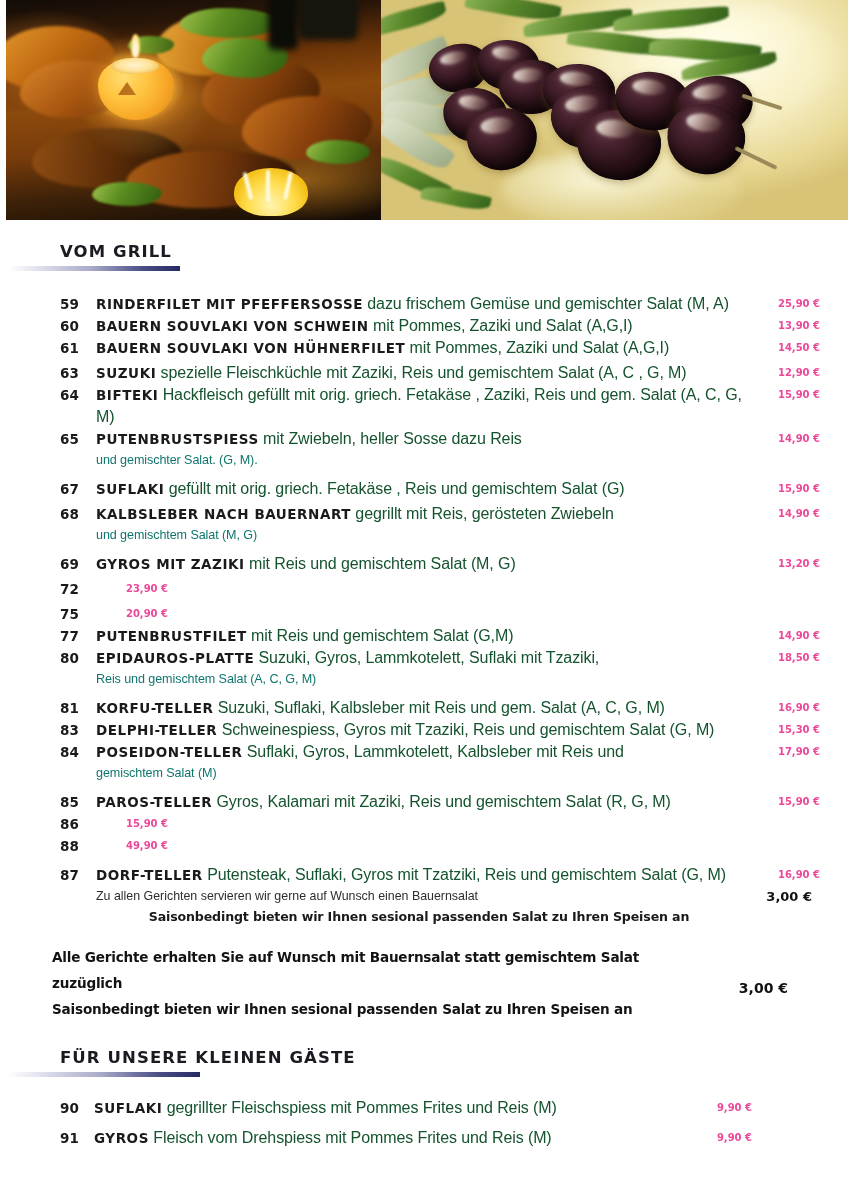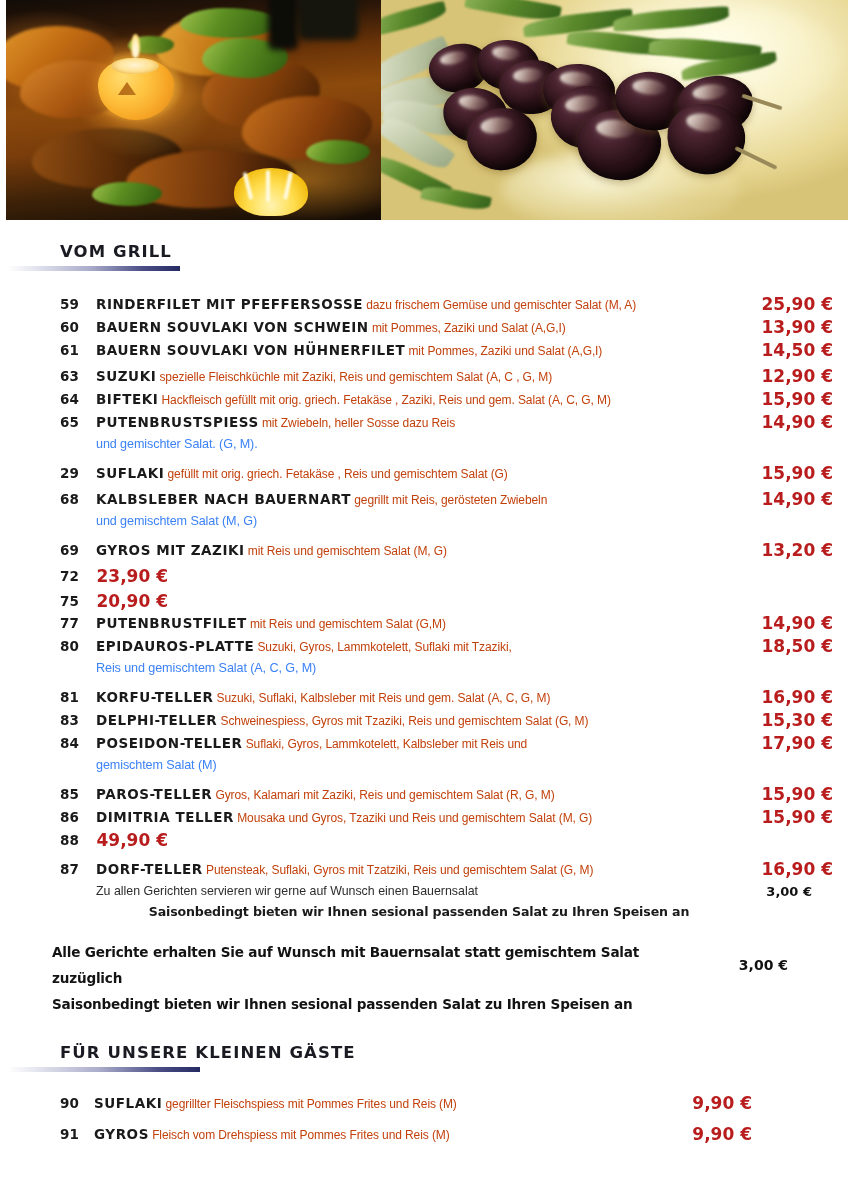--- a/index.html
+++ b/index.html
@@ -143,21 +143,21 @@
   .rule-grill { width: 172px; margin-left: 8px; }
   .rule-kids  { width: 192px; margin-left: 8px; }
 
   
   .menu-list { margin-top: 22px; }
 
   .item {
     display: flex;
     align-items: flex-start;
     padding-left: 60px;
-    padding-right: 15px;
+    padding-right: 28px;
   }
   .item-num {
     flex: 0 0 36px;
     font-family: "DejaVu Sans", sans-serif;
     font-weight: bold;
     font-size: 13.5px;
     color: #1a1a1a;
     line-height: 22px;
     white-space: nowrap;
   }
@@ -169,38 +169,38 @@
   .item-name {
     font-family: "DejaVu Sans", sans-serif;
     font-weight: bold;
     font-size: 13.5px;
     letter-spacing: 0.55px;
     color: #1a1a1a;
   }
   .item-desc {
     font-family: "Liberation Sans", sans-serif;
     font-weight: normal;
-    font-size: 12px;
-    color: #c2410c;
+    font-size: 16px;
+    color: #14532d;
     letter-spacing: -0.1px;
   }
   .item-cont {
     font-family: "Liberation Sans", sans-serif;
     font-size: 12.6px;
-    color: #3b82f6;
+    color: #0f766e;
     line-height: 21px;
     letter-spacing: -0.1px;
   }
   .item-price {
     flex: 0 0 72px;
     text-align: right;
     font-family: "DejaVu Sans", sans-serif;
     font-weight: bold;
-    font-size: 17px;
-    color: #b91c1c;
+    font-size: 10px;
+    color: #ec4899;
     line-height: 22px;
     white-space: nowrap;
   }
   .gap-sm { height: 7px; }
   .gap-xs { height: 3px; }
 
   
   .subnote {
     display: flex;
     padding-left: 60px;
@@ -235,21 +235,21 @@
   }
 
   
   .disclaimer {
     margin-top: 20px;
     padding-left: 52px;
     padding-right: 60px;
   }
   .disclaimer-row {
     display: flex;
-    align-items: center;
+    align-items: flex-end;
   }
   .disclaimer-text {
     flex: 1 1 auto;
     font-family: "DejaVu Sans", sans-serif;
     font-weight: bold;
     font-size: 13.6px;
     color: #131313;
     line-height: 26px;
     letter-spacing: -0.2px;
   }
@@ -381,21 +381,21 @@
 
     <div class="item">
       <div class="item-num">65</div>
       <div class="item-body"><span class="item-name">PUTENBRUSTSPIESS</span><span class="item-desc"> mit Zwiebeln, heller Sosse dazu Reis</span><div class="item-cont">und gemischter Salat.  (G, M).</div></div>
       <div class="item-price">14,90 €</div>
     </div>
 
     <div class="gap-sm"></div>
 
     <div class="item">
-      <div class="item-num">29</div>
+      <div class="item-num">67</div>
       <div class="item-body"><span class="item-name">SUFLAKI</span><span class="item-desc">    gefüllt mit  orig. griech. Fetakäse , Reis und gemischtem Salat (G)</span></div>
       <div class="item-price">15,90 €</div>
     </div>
 
     <div class="gap-xs"></div>
 
     <div class="item">
       <div class="item-num">68</div>
       <div class="item-body"><span class="item-name">KALBSLEBER NACH BAUERNART</span><span class="item-desc"> gegrillt mit Reis, gerösteten Zwiebeln</span><div class="item-cont">und gemischtem Salat (M, G)</div></div>
       <div class="item-price">14,90 €</div>
@@ -459,21 +459,20 @@
     <div class="gap-sm"></div>
 
     <div class="item">
       <div class="item-num">85</div>
       <div class="item-body"><span class="item-name">PAROS-TELLER</span><span class="item-desc">   Gyros, Kalamari mit Zaziki, Reis und gemischtem Salat (R, G, M)</span></div>
       <div class="item-price">15,90 €</div>
     </div>
 
     <div class="item">
       <div class="item-num">86</div>
-      <div class="item-body"><span class="item-name">DIMITRIA TELLER</span><span class="item-desc"> Mousaka und Gyros, Tzaziki und Reis und gemischtem Salat (M, G)</span></div>
       <div class="item-price">15,90 €</div>
     </div>
 
     <div class="item">
       <div class="item-num">88</div>
       <div class="item-price">49,90 €</div>
     </div>
 
     <div class="gap-sm"></div>
 

